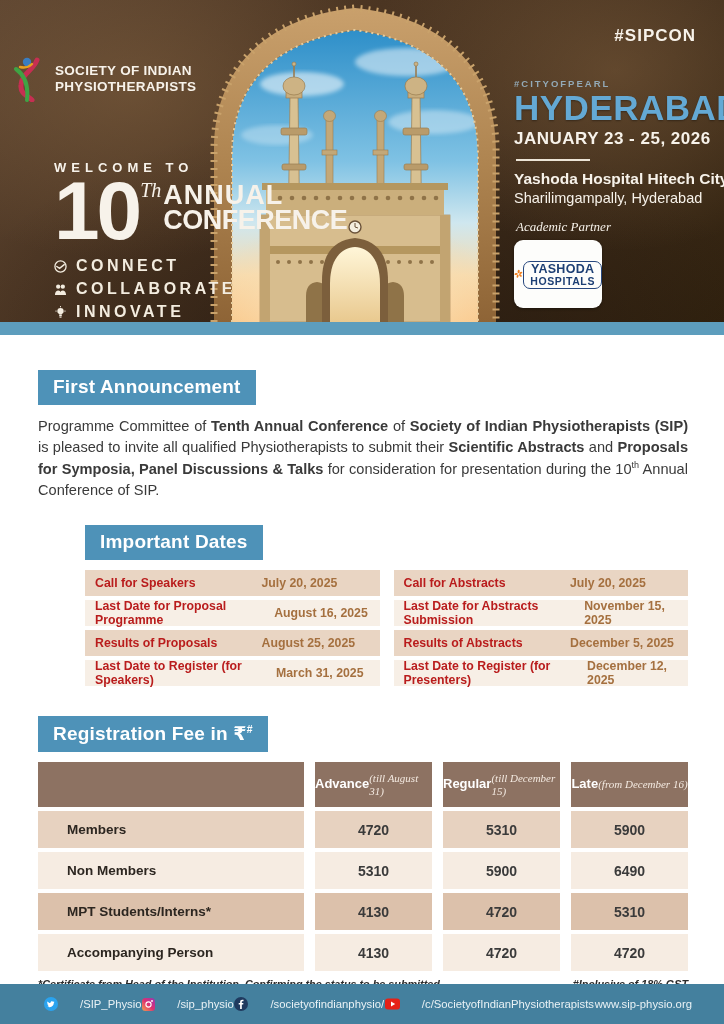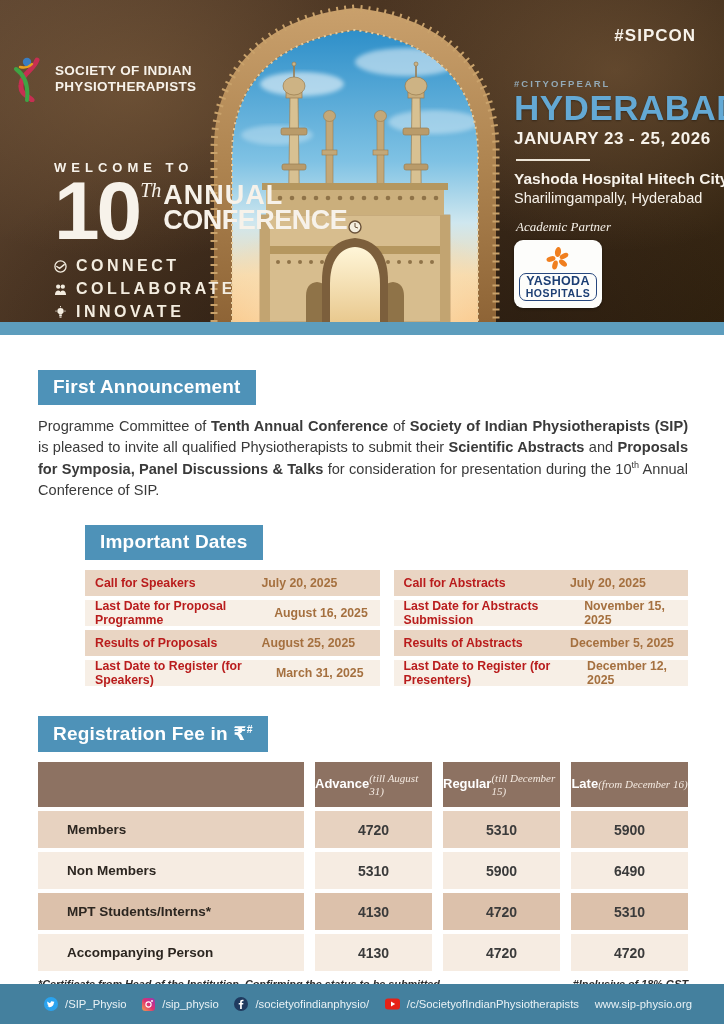--- a/index.html
+++ b/index.html
@@ -38,21 +38,21 @@
   
   .cityblock{position:absolute;left:514px;top:78px;color:#f7f2ea;}
   .city-tag{font-size:9.5px;font-weight:bold;letter-spacing:2px;color:#93a9b6;}
   .city-name{font-size:35px;font-weight:800;letter-spacing:.5px;color:#64a9d4;line-height:1.0;margin-top:1px;text-shadow:0 1px 2px rgba(0,0,0,.35);}
   .city-dates{font-size:17px;font-weight:bold;letter-spacing:.5px;margin-top:4px;}
   .divider{width:74px;height:2px;background:#ece4d6;margin:10px 0 9px 2px;}
   .venue1{font-size:15.5px;font-weight:bold;}
   .venue2{font-size:14.5px;margin-top:2px;}
   .partner-label{font-family:"Liberation Serif",serif;font-style:italic;font-size:13px;margin-top:13px;margin-left:2px;}
   .partner-card{margin-top:5px;width:88px;height:68px;background:#fdfdfb;border-radius:9px;
-    display:flex;flex-direction:column;align-items:center;justify-content:center;box-shadow:0 1px 3px rgba(0,0,0,.4);}
+    display:flex;flex-direction:row;align-items:center;justify-content:center;box-shadow:0 1px 3px rgba(0,0,0,.4);}
   .partner-name{border:1.5px solid #27477e;border-radius:7px;padding:1px 6px 2px;margin-top:2px;text-align:center;line-height:1.0;}
   .partner-l1{color:#1d3f74;font-weight:800;font-size:12.5px;letter-spacing:.3px;}
   .partner-l2{color:#1d3f74;font-weight:800;font-size:10.5px;letter-spacing:.6px;}
 
   
   .content{position:absolute;top:335px;left:0;width:724px;padding:35px 36px 0 38px;box-sizing:border-box;}
   .blue-box{display:inline-block;background:#4e92b8;color:#fff;font-weight:bold;font-size:19px;
             padding:6px 15px 7px;letter-spacing:.2px;}
   .para{margin-top:11px;width:650px;font-size:14.6px;line-height:1.46;color:#3a3a3a;text-align:justify;}
   .para sup{font-size:.62em;}
@@ -73,21 +73,21 @@
   .fee-h .hn{font-weight:bold;font-size:13px;}
   .fee-h .hs{font-family:"Liberation Serif",serif;font-style:italic;font-size:11px;color:#f3e9e0;}
   .fee-label{height:37px;display:flex;align-items:center;padding-left:29px;font-size:13.5px;font-weight:bold;color:#2c2620;}
   .fee-val{height:37px;display:flex;align-items:center;justify-content:center;font-size:14px;font-weight:bold;color:#3a3a3a;}
   .r1{background:#e7d2c0;} .r2{background:#f6ece2;} .r3{background:#dcc1ab;} .r4{background:#f6ece2;}
   .notes{display:flex;justify-content:space-between;margin-top:7px;font-size:10.8px;font-style:italic;font-weight:bold;color:#2a2a2a;}
 
   
   .footer{position:absolute;left:0;bottom:0;width:724px;height:40px;background:#44809e;
           display:flex;align-items:center;justify-content:space-between;padding:0 32px 0 44px;box-sizing:border-box;}
-  .f-item{display:flex;align-items:center;gap:7px;color:#e9f1f5;font-size:11.3px;cursor:pointer;}
+  .f-item{display:flex;align-items:center;gap:22px;color:#e9f1f5;font-size:11.3px;cursor:pointer;}
   .f-site{color:#e9f1f5;font-size:11.3px;cursor:pointer;}
 </style>
 </head>
 <body>
 
 <div class="header">
 
   <svg class="arch" viewBox="0 0 306 322">
     <defs>
       <linearGradient id="frameGrad" x1="0" y1="0" x2="0" y2="1">

